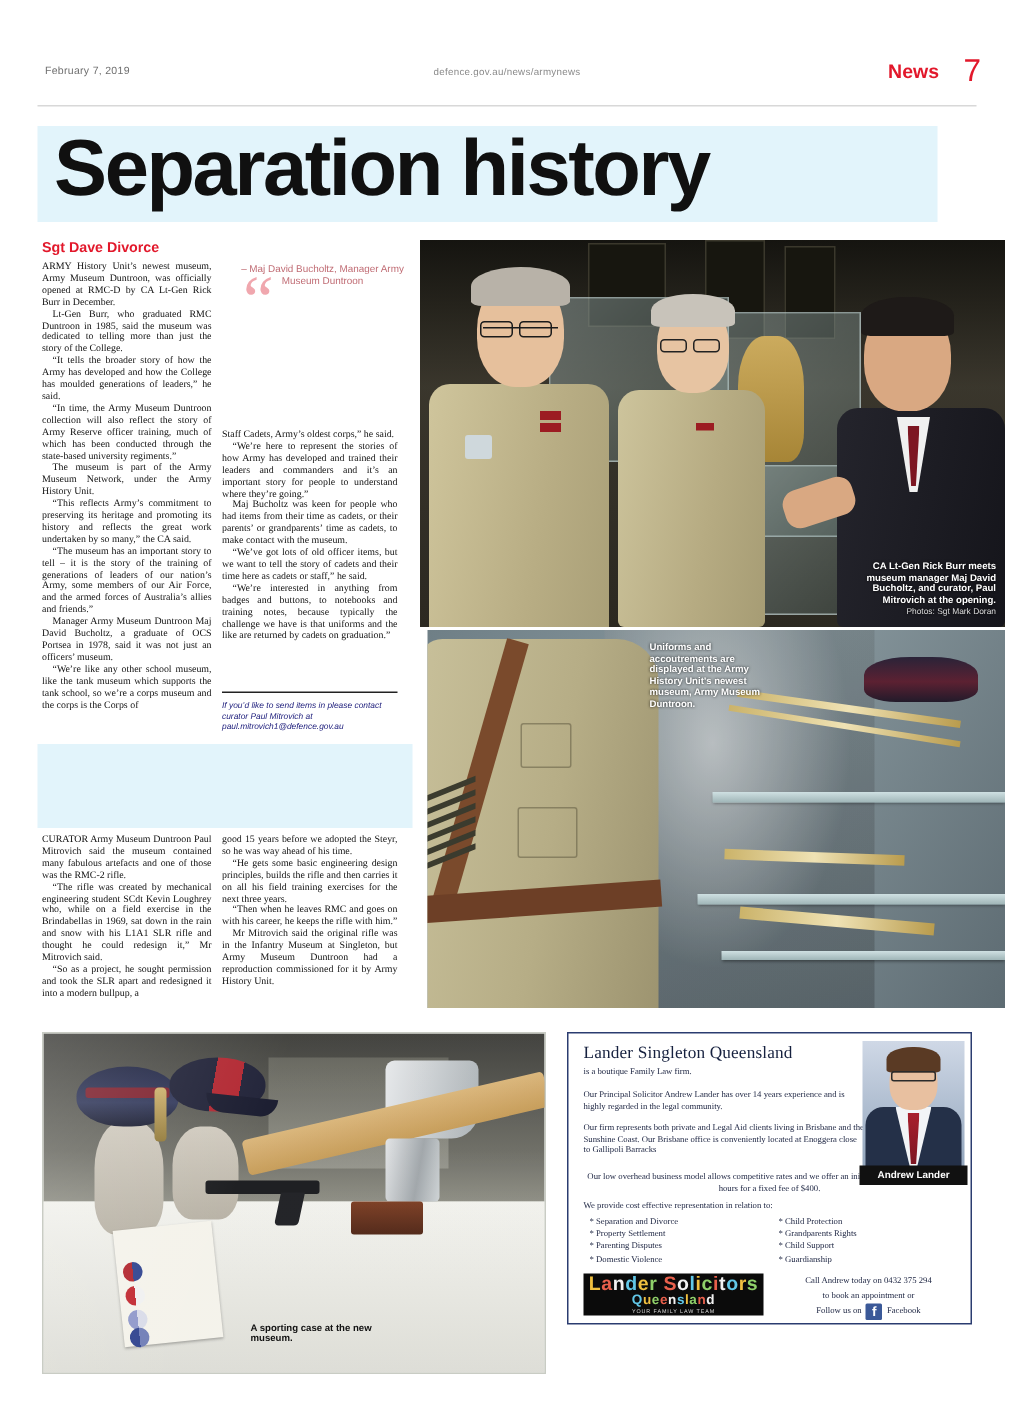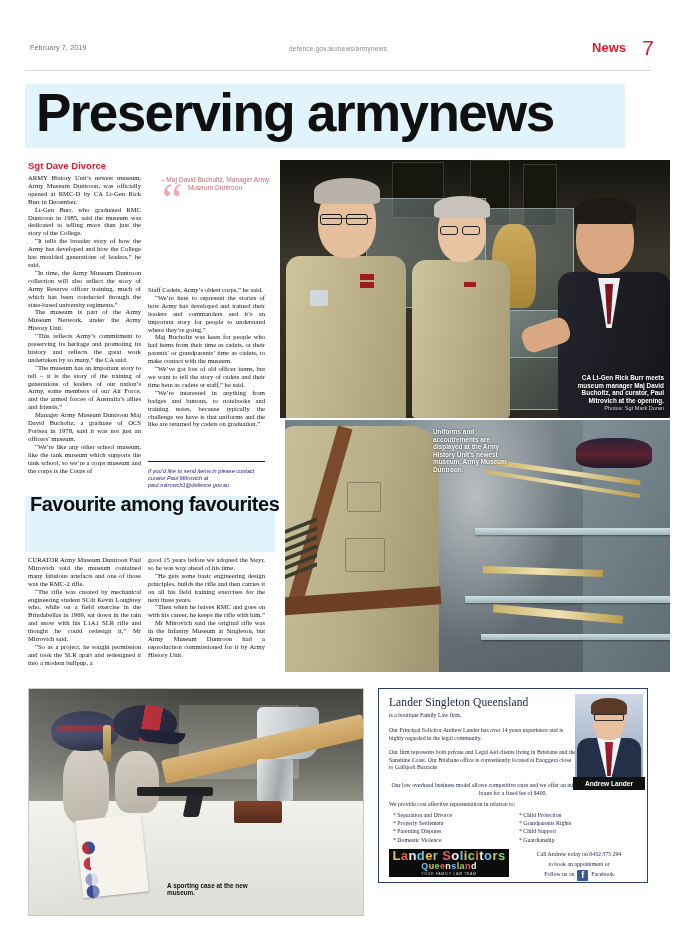--- a/index.html
+++ b/index.html
@@ -256,21 +256,21 @@
 
   <div class="masthead">
     <div class="date">February 7, 2019</div>
     <div class="url">defence.gov.au/news/armynews</div>
     <div class="section">News</div>
     <div class="pageno">7</div>
   </div>
   <div class="rule-top"></div>
 
   <div class="headline-band"></div>
-  <div class="headline">Preserving armynews</div>
+  <div class="headline">Separation history</div>
 
   <div class="byline">Sgt Dave Divorce</div>
 
   <div class="col col1a">
     <p class="noindent">ARMY History Unit’s newest museum, Army Museum Duntroon, was officially opened at RMC-D by CA Lt-Gen Rick Burr in December.</p>
     <p>Lt-Gen Burr, who graduated RMC Duntroon in 1985, said the museum was dedicated to telling more than just the story of the College.</p>
     <p>“It tells the broader story of how the Army has developed and how the College has moulded generations of leaders,” he said.</p>
     <p>“In time, the Army Museum Duntroon collection will also reflect the story of Army Reserve officer training, much of which has been conducted through the state-based university regiments.”</p>
     <p>The museum is part of the Army Museum Network, under the Army History Unit.</p>
     <p>“This reflects Army’s commitment to preserving its heritage and promoting its history and reflects the great work undertaken by so many,” the CA said.</p>
@@ -362,21 +362,20 @@
         <i style="top:36px"></i>
         <i style="top:45px"></i>
     </div>
     <div style="position:absolute;left:62px;top:62px;width:34px;height:30px;border:1px solid rgba(90,84,60,.5);border-radius:2px;"></div>
     <div style="position:absolute;left:60px;top:118px;width:40px;height:34px;border:1px solid rgba(90,84,60,.5);border-radius:2px;"></div>
 
     <div class="cap" style="left:148px;top:8px;width:82px;">Uniforms and accoutrements are displayed at the Army History Unit’s newest museum, Army Museum Duntroon.</div>
   </div>
 
   <div class="sub-band"></div>
-  <div class="subhead">Favourite among favourites</div>
 
   <div class="col col1b">
     <p class="noindent">CURATOR Army Museum Duntroon Paul Mitrovich said the museum contained many fabulous artefacts and one of those was the RMC-2 rifle.</p>
     <p>“The rifle was created by mechanical engineering student SCdt Kevin Loughrey who, while on a field exercise in the Brindabellas in 1969, sat down in the rain and snow with his L1A1 SLR rifle and thought he could redesign it,” Mr Mitrovich said.</p>
     <p>“So as a project, he sought permission and took the SLR apart and redesigned it into a modern bullpup, a</p>
   </div>
   <div class="col col2b">
     <p class="noindent">good 15 years before we adopted the Steyr, so he was way ahead of his time.</p>
     <p>“He gets some basic engineering design principles, builds the rifle and then carries it on all his field training exercises for the next three years.</p>
     <p>“Then when he leaves RMC and goes on with his career, he keeps the rifle with him.”</p>

